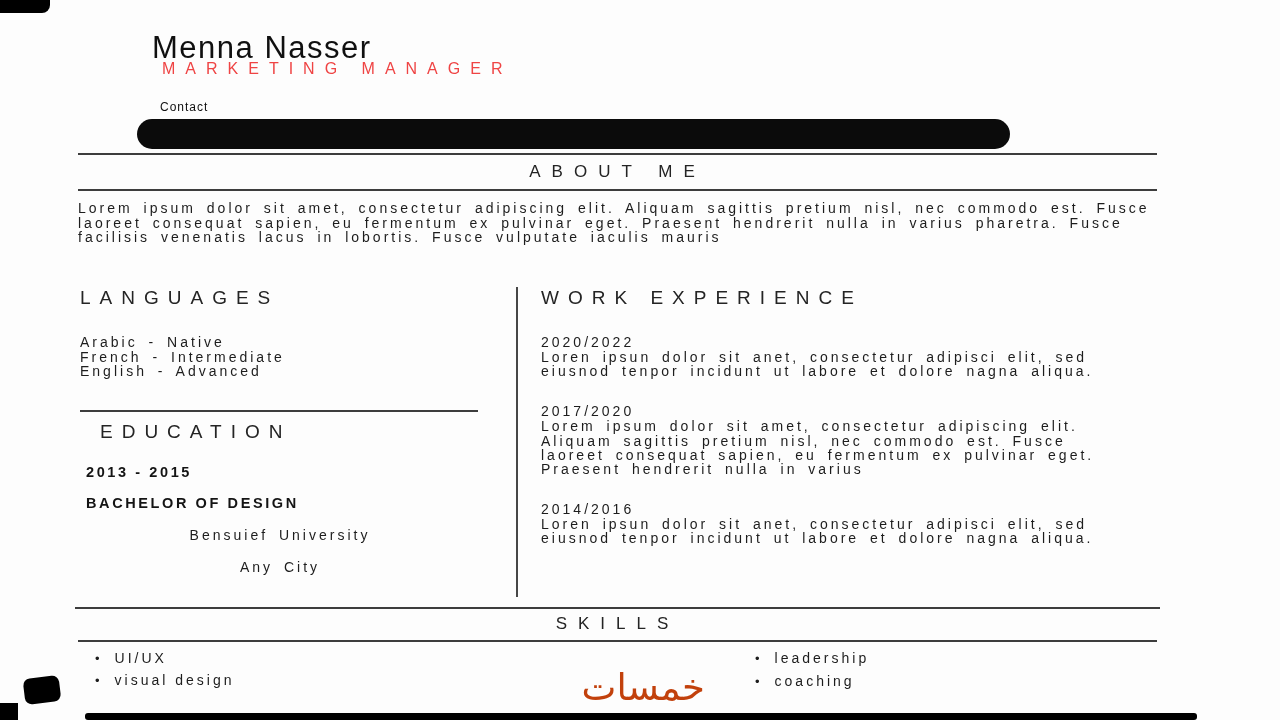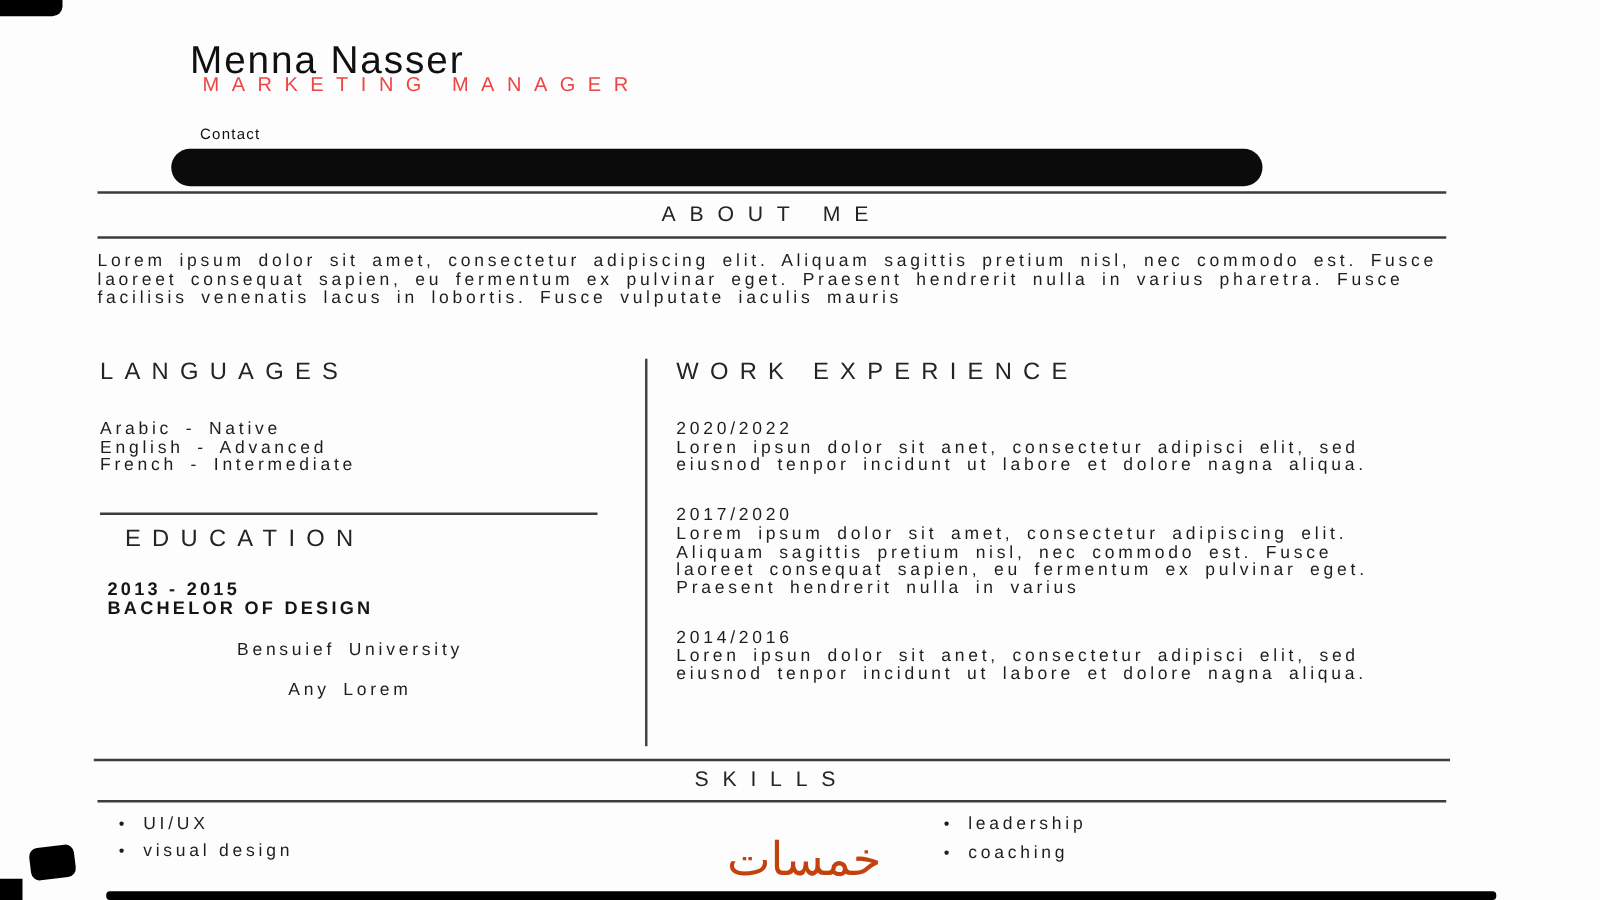--- a/index.html
+++ b/index.html
@@ -79,21 +79,21 @@
   .lang-list { margin: 26px 0 0 0; padding: 0; list-style: none; }
   .lang-list li { line-height: 14.5px; margin: 0; }
 
   .edu-rule { border: none; border-top: 2px solid #3d3d3d; margin: 31px 0 0 0; width: 398px; }
   .edu-heading { margin-top: 9px; margin-left: 20px; }
   .edu-block { margin-top: 22px; }
   .edu-years, .edu-degree {
     font-weight: 700; font-size: 14.5px; letter-spacing: 2.6px;
     line-height: 15px; padding-left: 6px; color: #141414;
   }
-  .edu-degree { margin-top: 0; }
+  .edu-degree { margin-top: 16px; }
   .edu-school, .edu-city { line-height: 16px; margin-top: 16px; text-align: center; }
 
   .work-entries { margin-top: 26px; }
   .work-entry { margin-bottom: 26px; }
   .work-dates { line-height: 15px; }
   .work-text { margin: 0; line-height: 14.2px; }
 
   
   .skill {
     position: absolute; display: flex; align-items: baseline;
@@ -127,30 +127,30 @@
 
 <hr class="rule rule-1">
 <div class="center-heading about-heading">ABOUT ME</div>
 <hr class="rule rule-2">
 <p class="about-text body-text">Lorem ipsum dolor sit amet, consectetur adipiscing elit. Aliquam sagittis pretium nisl, nec commodo est. Fusce laoreet consequat sapien, eu fermentum ex pulvinar eget. Praesent hendrerit nulla in varius pharetra. Fusce facilisis venenatis lacus in lobortis. Fusce vulputate iaculis mauris</p>
 
 <div class="col-left">
   <h2 class="sec-heading">LANGUAGES</h2>
   <ul class="lang-list body-text">
     <li>Arabic - Native</li>
+    <li>French - Intermediate</li>
     <li>English - Advanced</li>
-    <li>French - Intermediate</li>
   </ul>
   <hr class="edu-rule">
   <h2 class="sec-heading edu-heading">EDUCATION</h2>
   <div class="edu-block">
     <div class="edu-years">2013 - 2015</div>
     <div class="edu-degree">BACHELOR OF DESIGN</div>
     <div class="edu-school body-text">Bensuief University</div>
-    <div class="edu-city body-text">Any Lorem</div>
+    <div class="edu-city body-text">Any City</div>
   </div>
 </div>
 
 <div class="v-divider"></div>
 
 <div class="col-right">
   <h2 class="sec-heading">WORK EXPERIENCE</h2>
   <div class="work-entries">
     <div class="work-entry">
       <div class="work-dates body-text">2020/2022</div>

